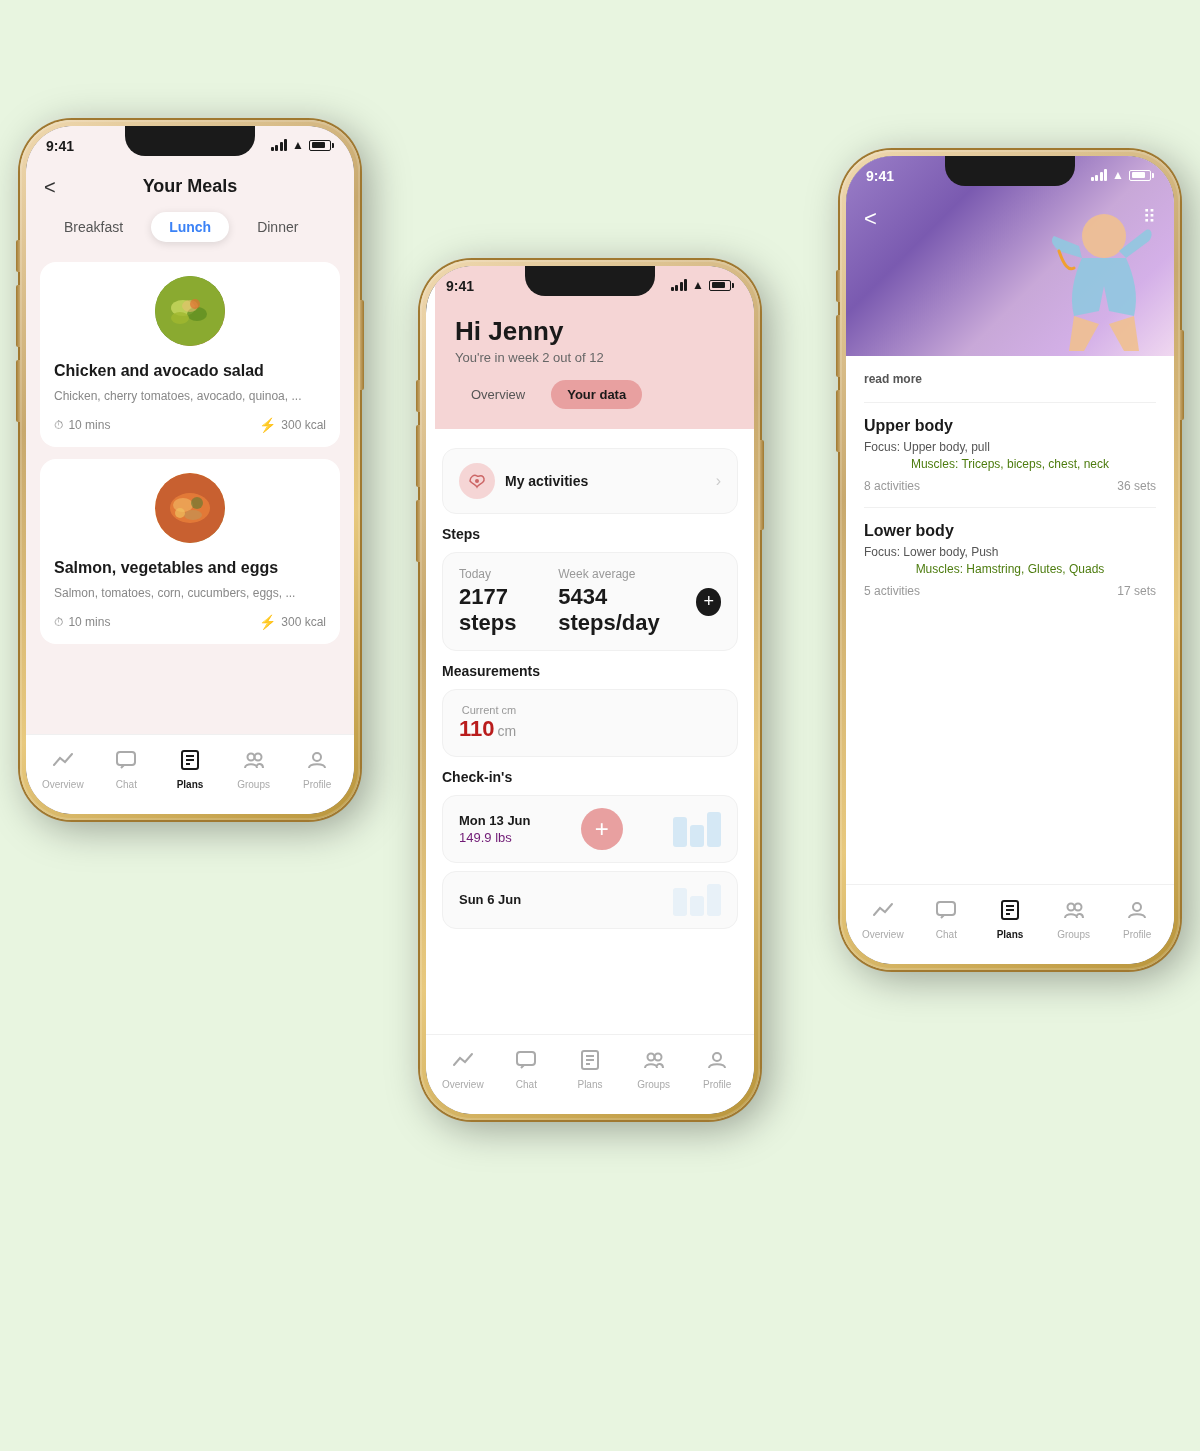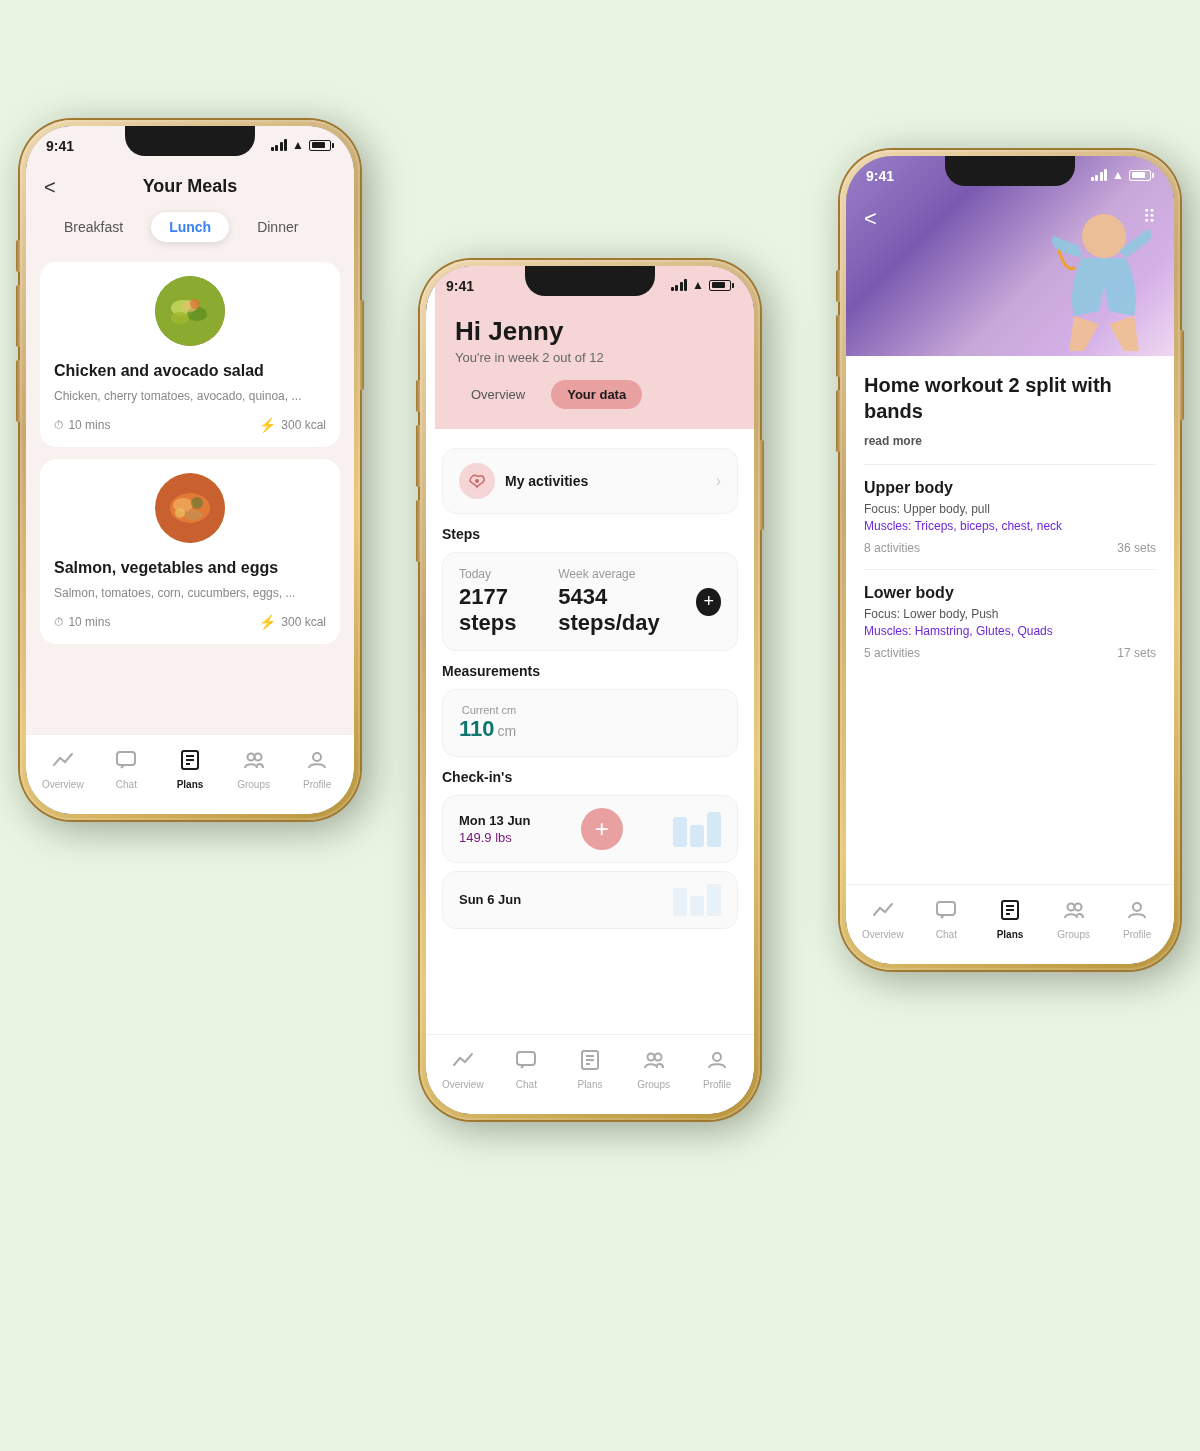--- a/index.html
+++ b/index.html
@@ -481,21 +481,21 @@
     }
 
     .current-label {
       font-size: 11px;
       color: #999;
     }
 
     .current-value {
       font-size: 22px;
       font-weight: 700;
-      color: #0f766e;
+      color: #b91c1c;
     }
 
     .current-unit {
       font-size: 14px;
       color: #999;
     }
 
     .checkins-section {
       margin-bottom: 12px;
     }
@@ -634,22 +634,23 @@
     }
 
     .workout-focus {
       font-size: 12px;
       color: #555;
       margin-bottom: 3px;
     }
 
     .workout-muscles {
       font-size: 12px;
-      color: #6d28d9;
+      color: #4d7c0f;
       margin-bottom: 8px;
+      text-align: center;
     }
 
     .workout-meta-row {
       display: flex;
       justify-content: space-between;
       align-items: center;
     }
 
     .workout-acts {
       font-size: 12px;
@@ -1055,21 +1056,20 @@
           <path d="M63 72 L40 65 C35 60 30 55 35 50 L60 60 Z" fill="#90c8e0" opacity="0.9"></path>
           <path d="M107 72 L130 55 C135 48 132 42 127 44 L100 65 Z" fill="#90c8e0" opacity="0.9"></path>
           <path d="M55 130 L50 165 L65 165 L80 138 Z" fill="#f0c090" opacity="0.9"></path>
           <path d="M115 130 L120 165 L105 165 L90 138 Z" fill="#f0c090" opacity="0.9"></path>
 
           <path d="M40 65 C45 80 50 85 55 82" stroke="#f0a030" stroke-width="3" fill="none" stroke-linecap="round"></path>
         </svg>
       </div>
 
       <div class="workout-content">
-        <div class="workout-title">Home workout 2 split with bands</div>
         <a class="read-more">read more</a>
 
         <div class="workout-section">
           <div class="workout-section-title">Upper body</div>
           <div class="workout-focus">Focus: Upper body, pull</div>
           <div class="workout-muscles">Muscles: Triceps, biceps, chest, neck</div>
           <div class="workout-meta-row">
             <span class="workout-acts">8 activities</span>
             <span class="workout-sets">36 sets</span>
           </div>

